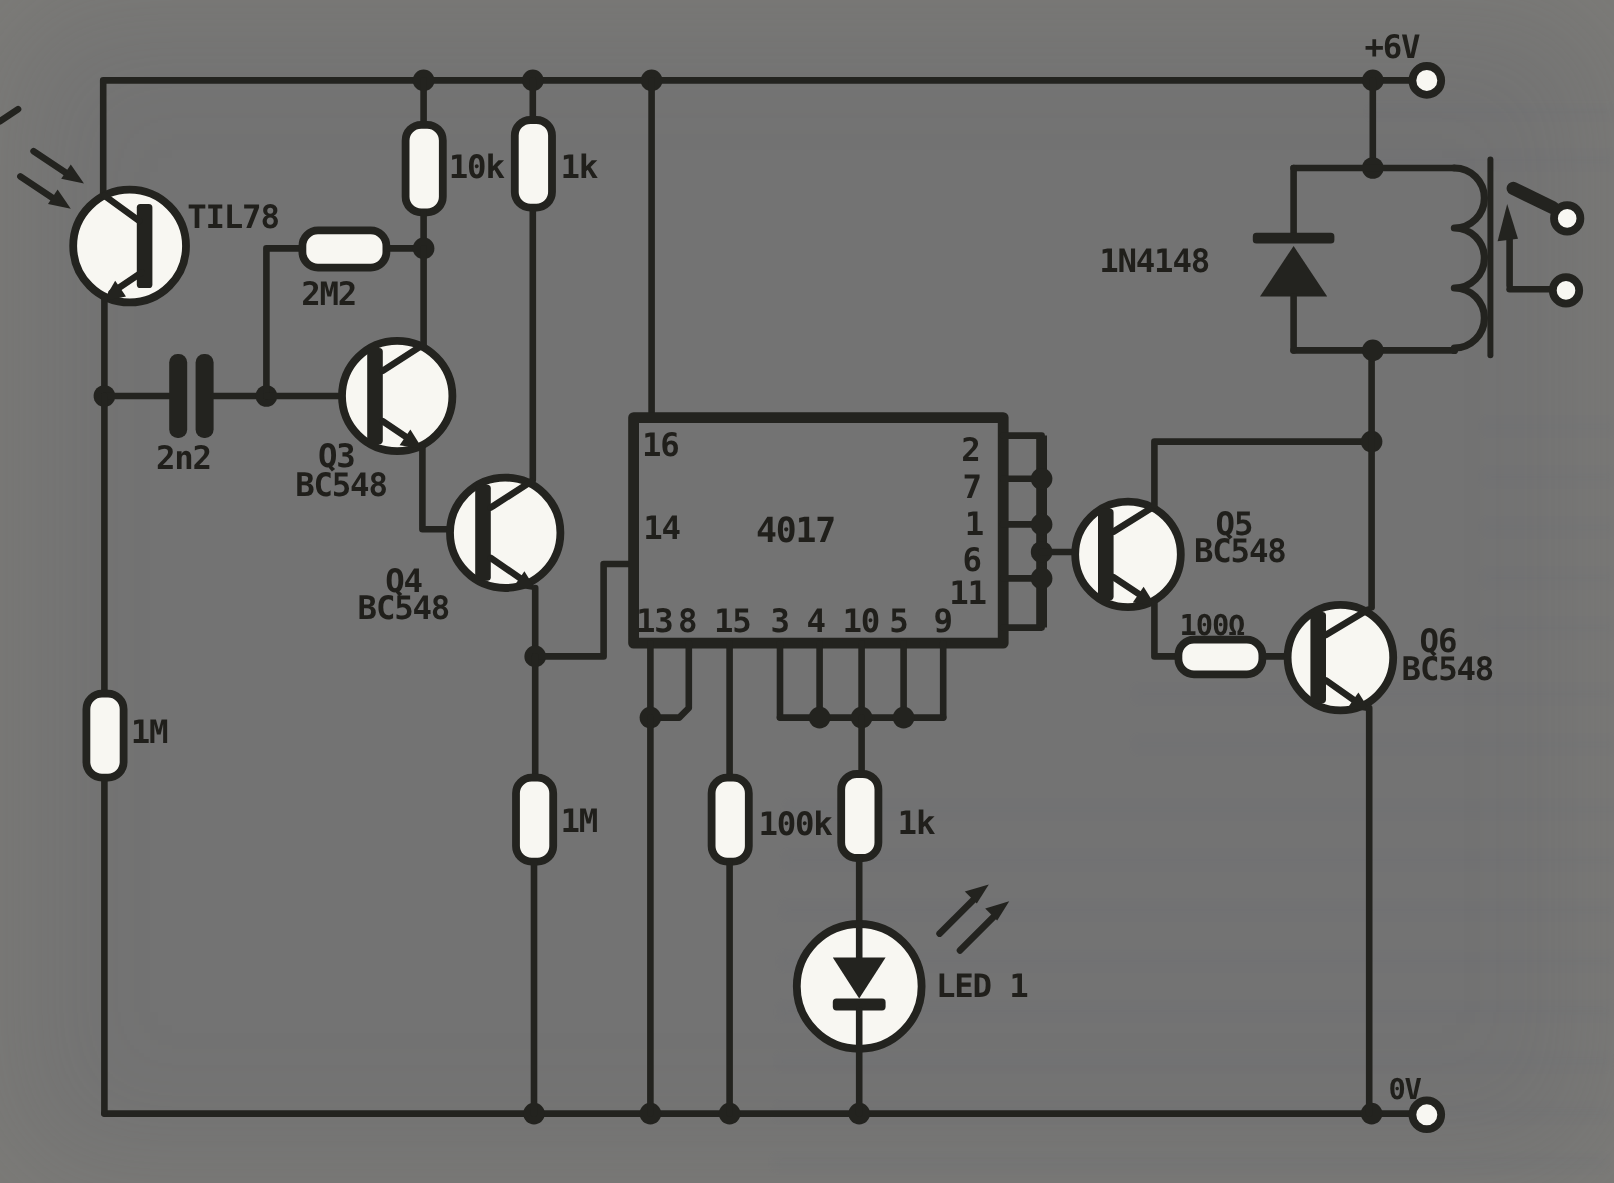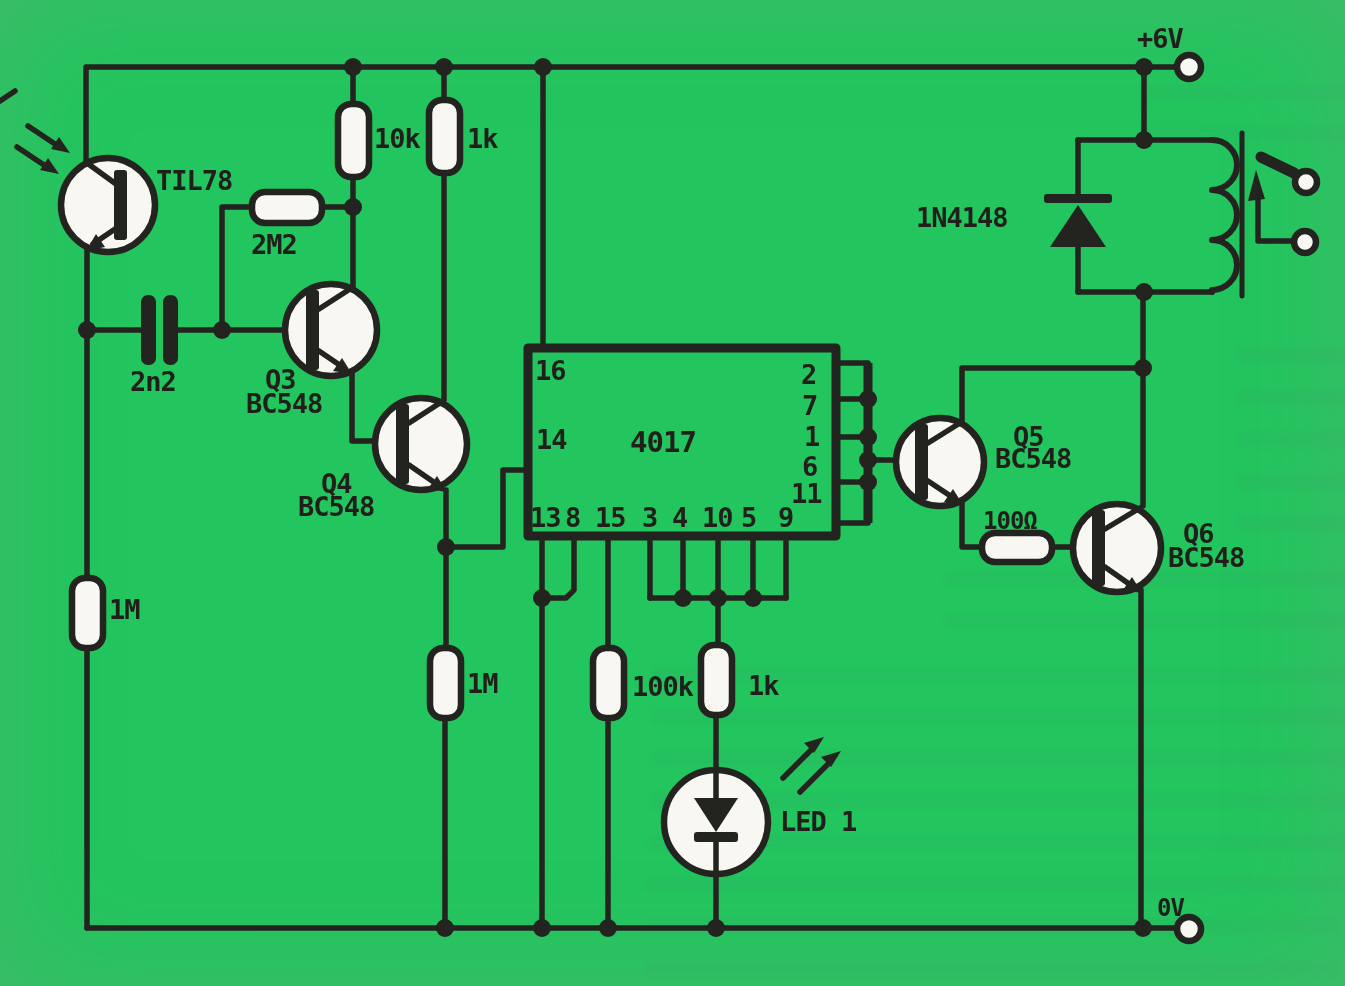--- a/index.html
+++ b/index.html
@@ -1,18 +1,18 @@
 <!DOCTYPE html>
 <html><head>
 <meta charset="utf-8">
 <style>
   html,body{margin:0;padding:0;background:#888;}
   .page{
     position:relative;width:1345px;height:986px;overflow:hidden;
-    background:#22c55e;
+    background:#737373;
     box-shadow:inset 0 0 120px rgba(160,155,140,.25);
     font-family:"DejaVu Sans Mono","Liberation Mono",monospace;
   }
   .smudge{position:absolute;opacity:.07;filter:blur(3px);pointer-events:none;
     background:repeating-linear-gradient(0deg, rgba(90,95,115,.75) 0 13px, transparent 13px 42px);}
   svg{position:absolute;left:0;top:0;}
   .w{stroke:#23231f;stroke-width:5.5;fill:none;stroke-linecap:round;stroke-linejoin:round;}
   .thick{stroke:#23231f;stroke-width:9;fill:none;stroke-linejoin:round;}
   .comp{stroke:#23231f;stroke-width:6.5;fill:#f8f7f2;}
   .bar{fill:#23231f;stroke:none;}

